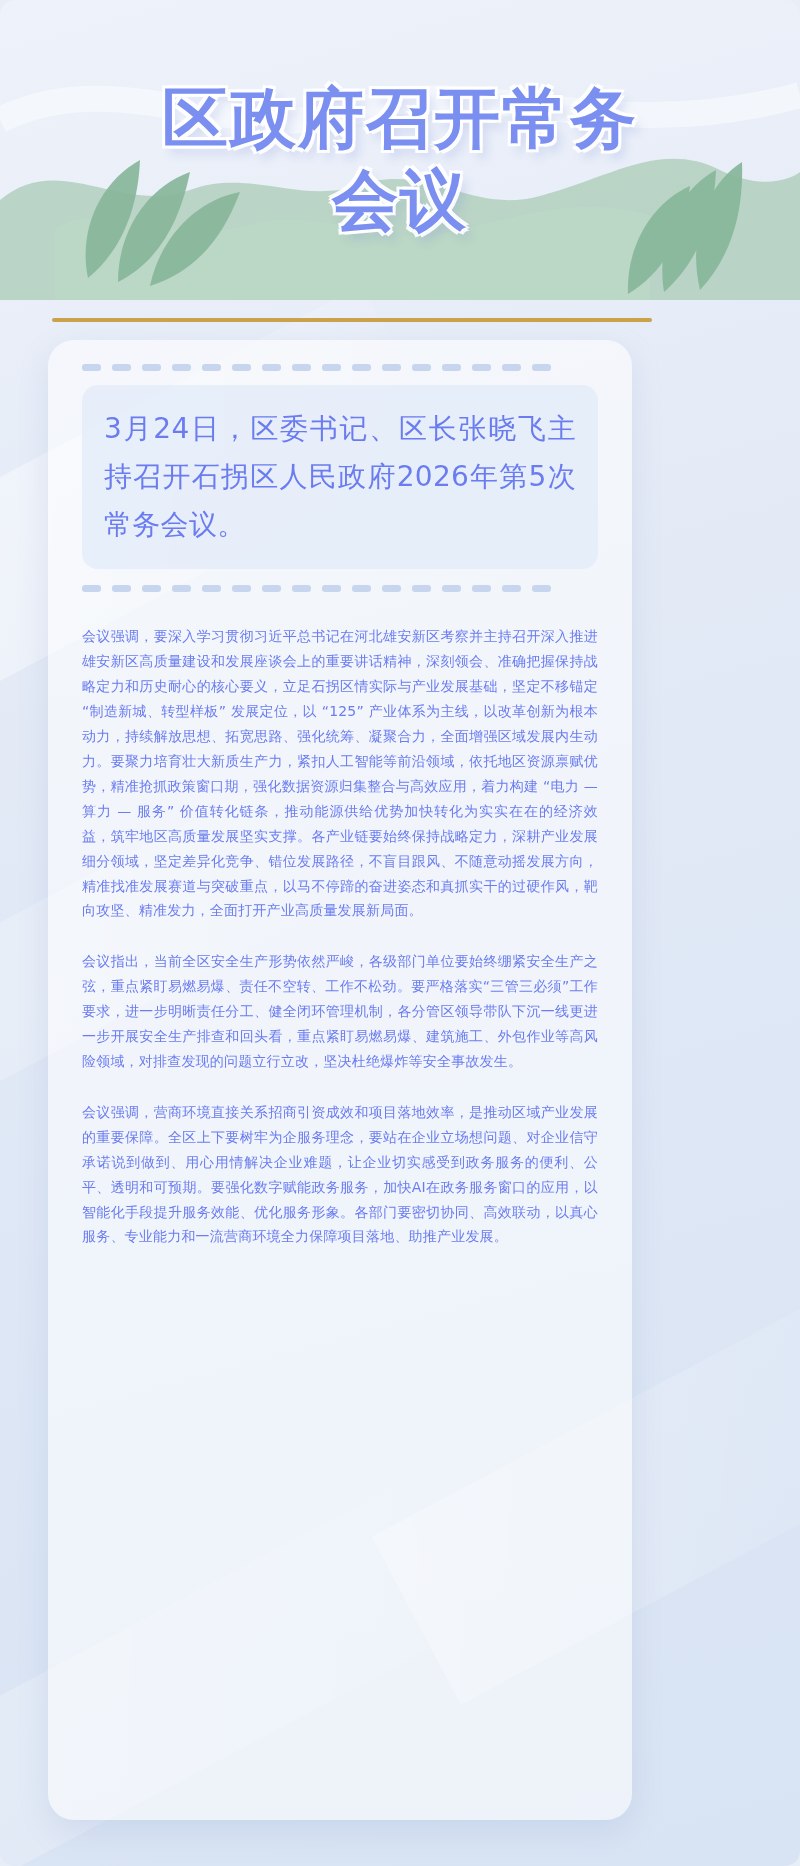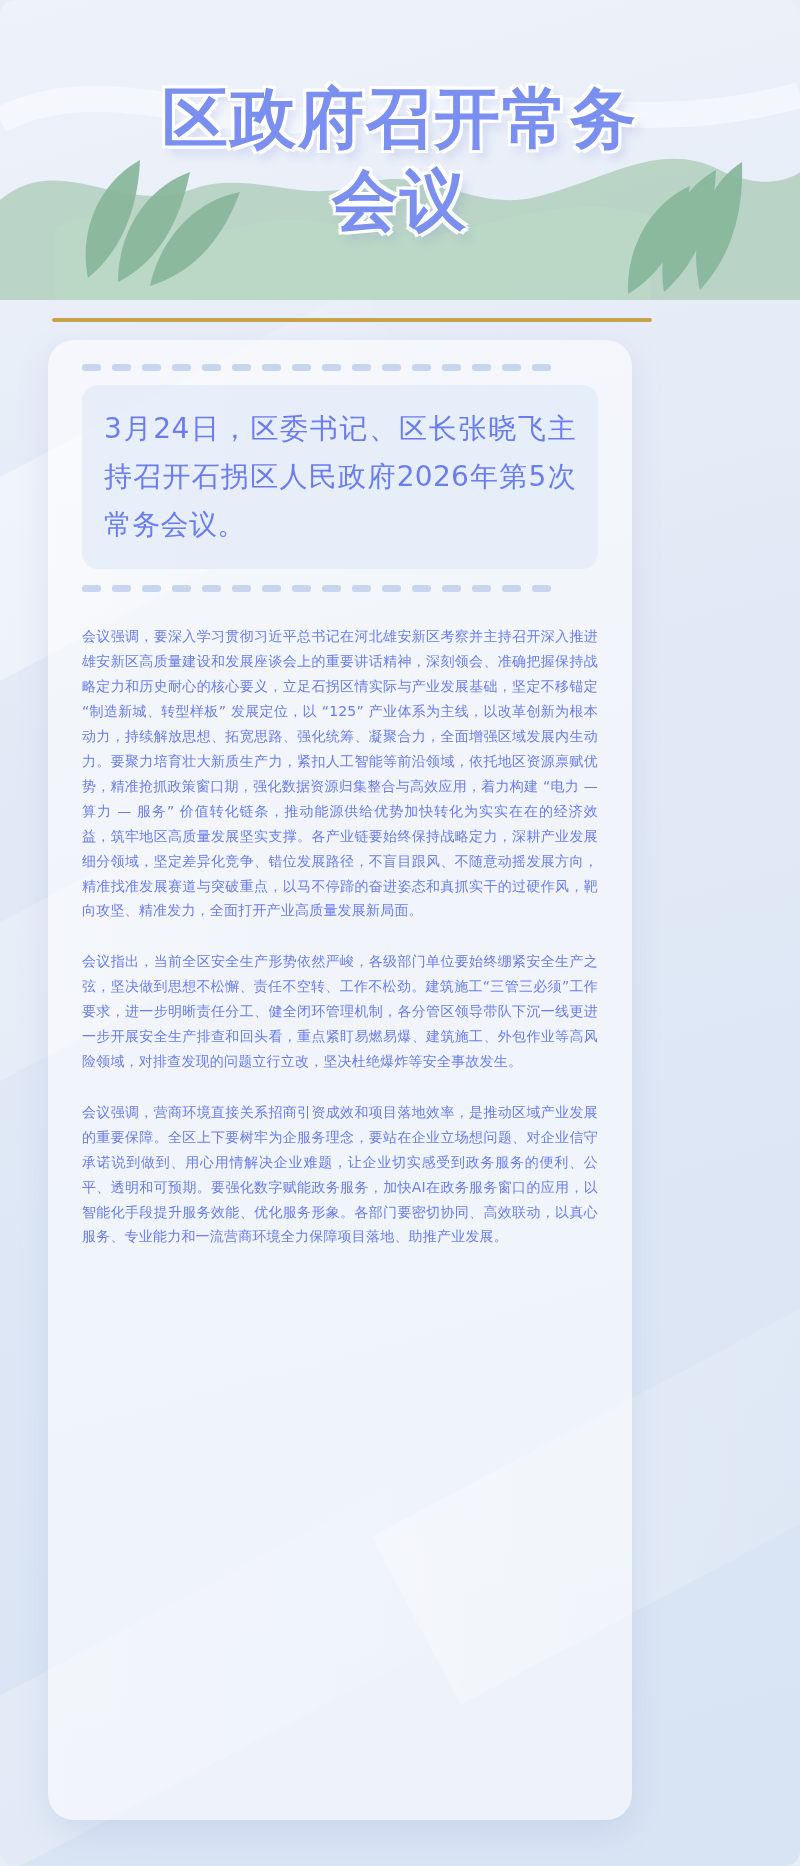--- a/index.html
+++ b/index.html
@@ -212,19 +212,19 @@
       <span class="dash"></span>
       <span class="dash"></span>
       <span class="dash"></span>
       <span class="dash"></span>
       <span class="dash"></span>
       <span class="dash"></span>
     </div>
 
     <div class="body-wrap">
       <p class="para">会议强调，要深入学习贯彻习近平总书记在河北雄安新区考察并主持召开深入推进雄安新区高质量建设和发展座谈会上的重要讲话精神，深刻领会、准确把握保持战略定力和历史耐心的核心要义，立足石拐区情实际与产业发展基础，坚定不移锚定 “制造新城、转型样板” 发展定位，以 “125” 产业体系为主线，以改革创新为根本动力，持续解放思想、拓宽思路、强化统筹、凝聚合力，全面增强区域发展内生动力。要聚力培育壮大新质生产力，紧扣人工智能等前沿领域，依托地区资源禀赋优势，精准抢抓政策窗口期，强化数据资源归集整合与高效应用，着力构建 “电力 — 算力 — 服务” 价值转化链条，推动能源供给优势加快转化为实实在在的经济效益，筑牢地区高质量发展坚实支撑。各产业链要始终保持战略定力，深耕产业发展细分领域，坚定差异化竞争、错位发展路径，不盲目跟风、不随意动摇发展方向，精准找准发展赛道与突破重点，以马不停蹄的奋进姿态和真抓实干的过硬作风，靶向攻坚、精准发力，全面打开产业高质量发展新局面。</p>
-      <p class="para tight">会议指出，当前全区安全生产形势依然严峻，各级部门单位要始终绷紧安全生产之弦，坚决做到思想不松懈、责任不空转、工作不松劲。建筑施工“三管三必须”工作要求，进一步明晰责任分工、健全闭环管理机制，各分管区领导带队下沉一线更进一步开展安全生产排查和回头看，重点紧盯易燃易爆、建筑施工、外包作业等高风险领域，对排查发现的问题立行立改，坚决杜绝爆炸等安全事故发生。</p>
+      <p class="para tight">会议指出，当前全区安全生产形势依然严峻，各级部门单位要始终绷紧安全生产之弦，重点紧盯易燃易爆、责任不空转、工作不松劲。要严格落实“三管三必须”工作要求，进一步明晰责任分工、健全闭环管理机制，各分管区领导带队下沉一线更进一步开展安全生产排查和回头看，重点紧盯易燃易爆、建筑施工、外包作业等高风险领域，对排查发现的问题立行立改，坚决杜绝爆炸等安全事故发生。</p>
       <p class="para tight">会议强调，营商环境直接关系招商引资成效和项目落地效率，是推动区域产业发展的重要保障。全区上下要树牢为企服务理念，要站在企业立场想问题、对企业信守承诺说到做到、用心用情解决企业难题，让企业切实感受到政务服务的便利、公平、透明和可预期。要强化数字赋能政务服务，加快AI在政务服务窗口的应用，以智能化手段提升服务效能、优化服务形象。各部门要密切协同、高效联动，以真心服务、专业能力和一流营商环境全力保障项目落地、助推产业发展。</p>
 
     </div>
 
   </div>
 </div>
 
 </body></html>

